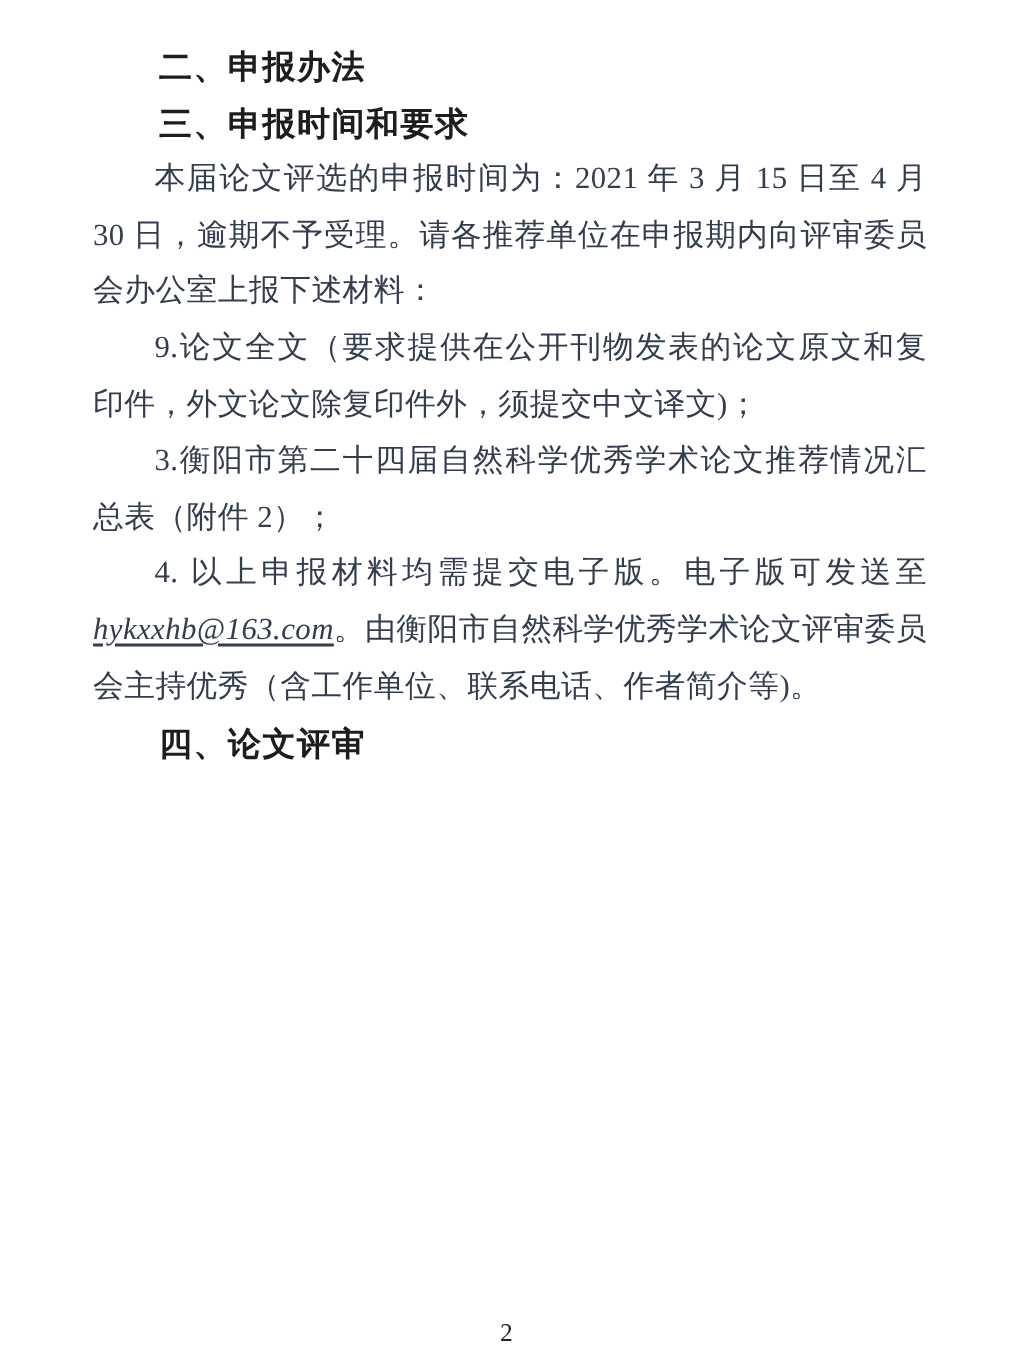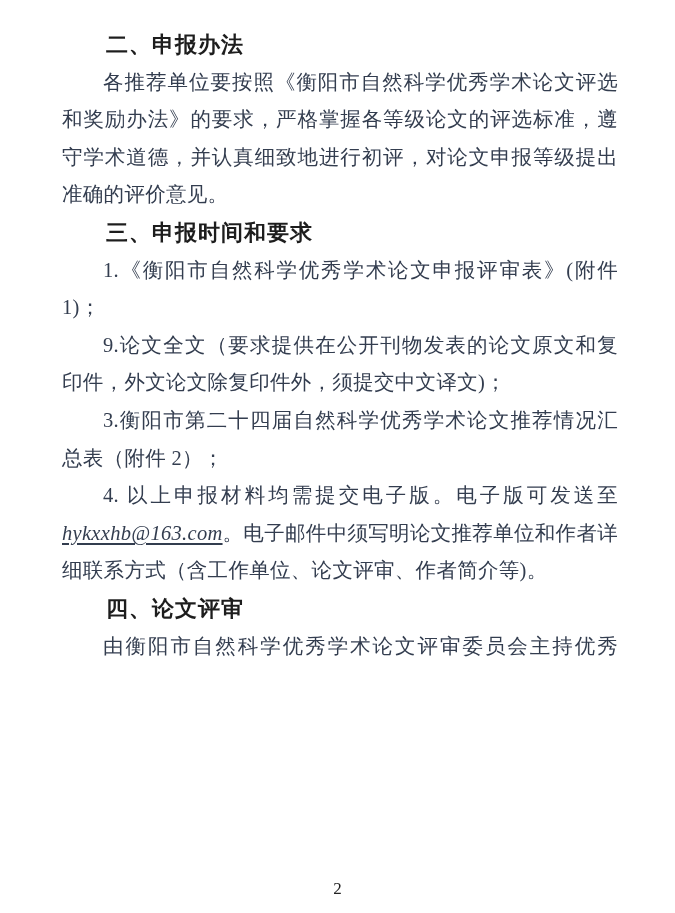--- a/index.html
+++ b/index.html
@@ -64,33 +64,31 @@
     color: #222222;
   }
 </style>
 </head>
 <body>
 
 <div class="page">
 
   <h2 class="heading">二、申报办法</h2>
 
-  <p class="para">各推荐单位要按照《衡阳市自然科学优秀学术论文评选和奖励办法》的要求，严格掌握各等级论文的评选标准，遵守学术道德，并认真细致地进行初评，对论文申报等级提出准确的评价意见。</p>
 
   <h2 class="heading">三、申报时间和要求</h2>
 
+  <p class="para">本届论文评选的申报时间为：2021 年 3 月 15 日至 4 月 30 日，逾期不予受理。请各推荐单位在申报期内向评审委员会办公室上报下述材料：</p>
 
-  <p class="para">1.《衡阳市自然科学优秀学术论文申报评审表》(附件 1)；</p>
 
   <p class="para">9.论文全文（要求提供在公开刊物发表的论文原文和复印件，外文论文除复印件外，须提交中文译文)；</p>
 
   <p class="para">3.衡阳市第二十四届自然科学优秀学术论文推荐情况汇总表（附件 2）；</p>
 
-  <p class="para"><span>4. 以上申报材料均需提交电子版。电子版可发送至</span><span class="u">hykxxhb@163.com</span><span>。电子邮件中须写明论文推荐单位和作者详细联系方式（含工作单位、论文评审、作者简介等)。</span></p>
+  <p class="para"><span>4. 以上申报材料均需提交电子版。电子版可发送至</span><span class="u">hykxxhb@163.com</span><span>。由衡阳市自然科学优秀学术论文评审委员会主持优秀（含工作单位、联系电话、作者简介等)。</span></p>
 
 
   <h2 class="heading">四、论文评审</h2>
 
-  <p class="para cont">由衡阳市自然科学优秀学术论文评审委员会主持优秀</p>
 
   <div class="pageno">2</div>
 
 </div>
 
 </body></html>

